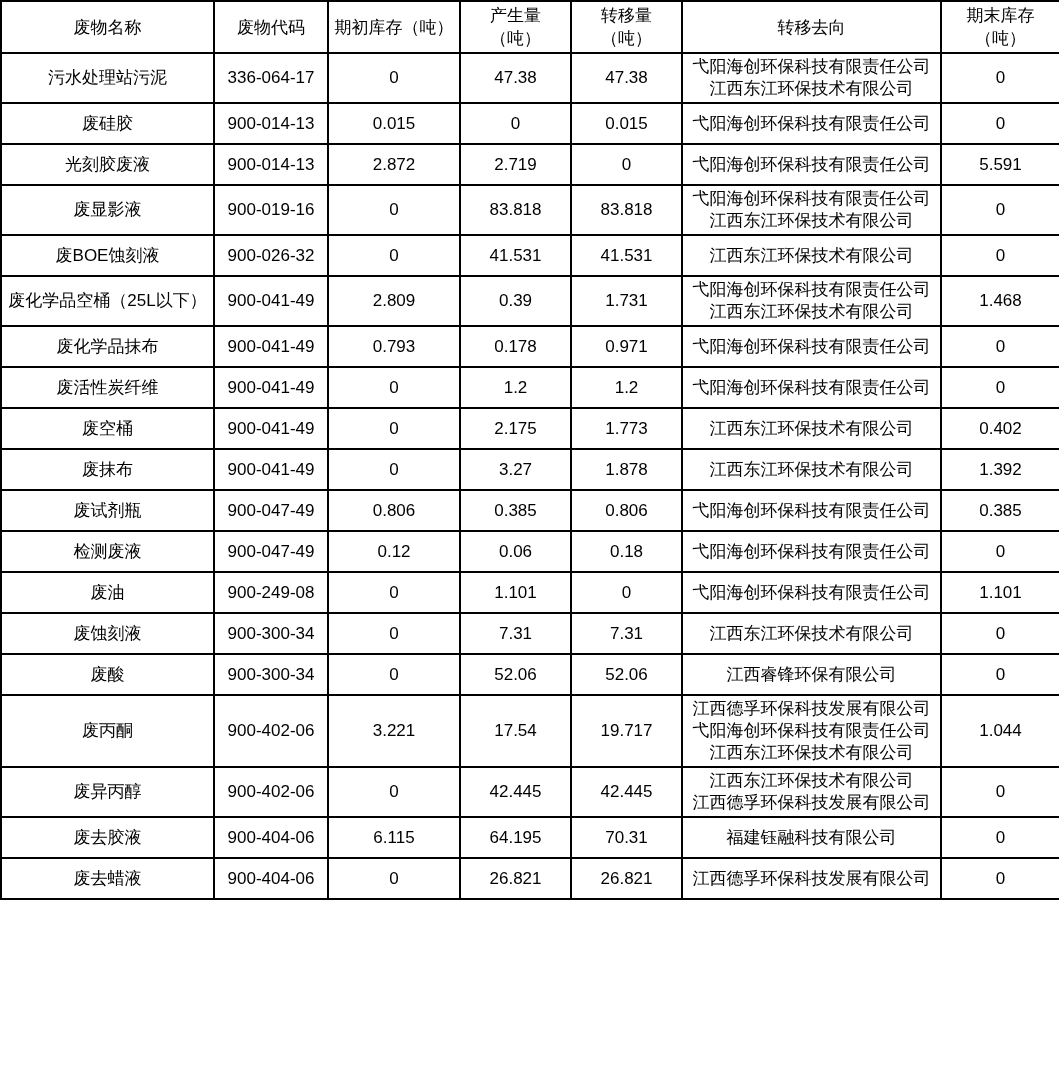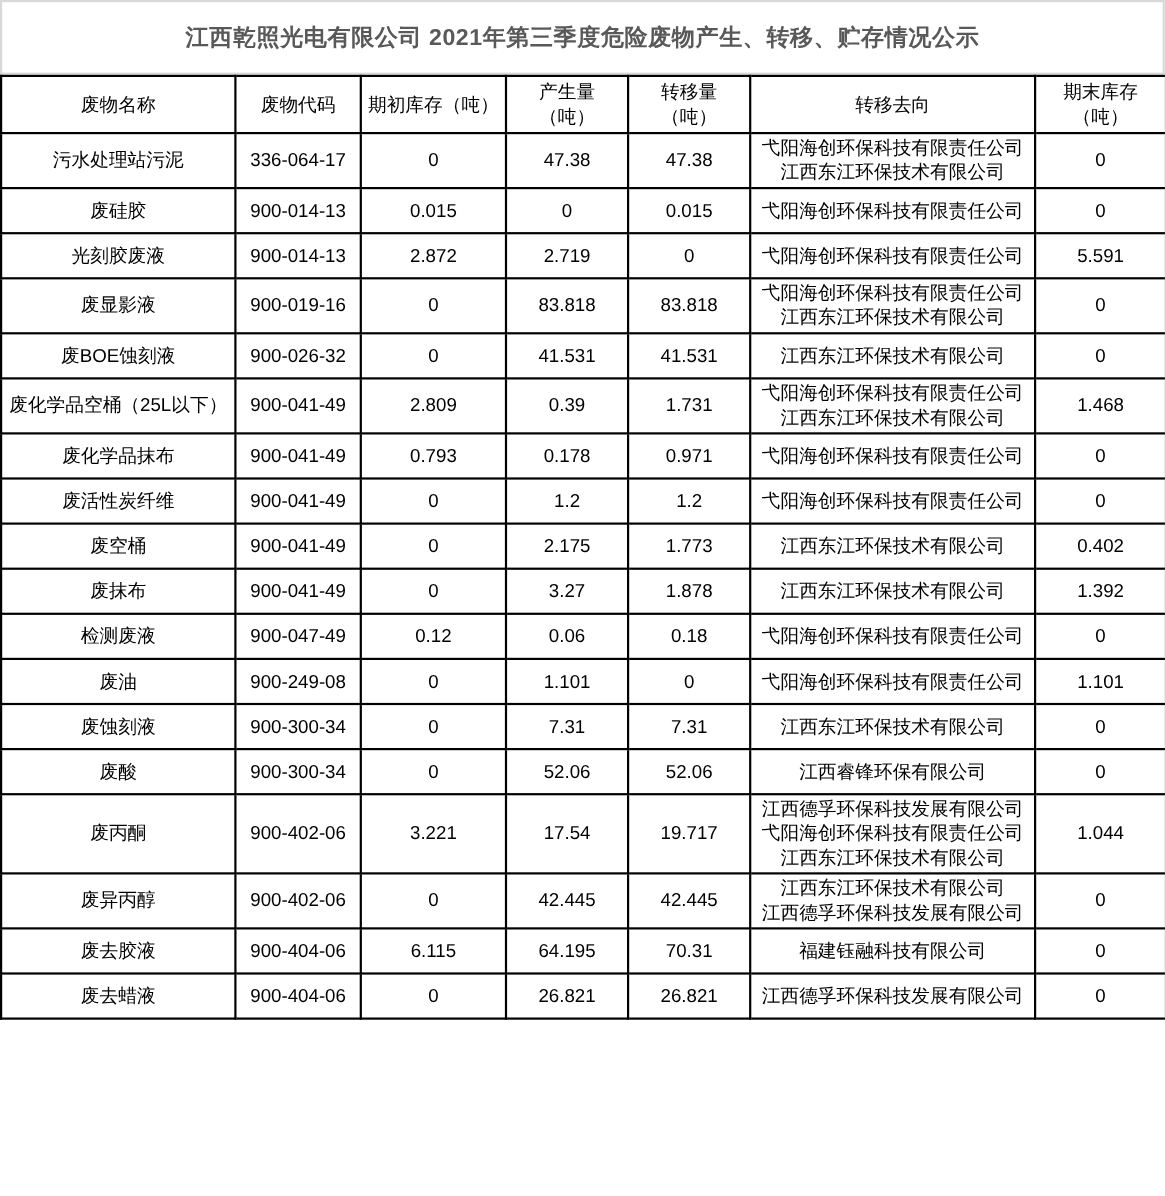--- a/index.html
+++ b/index.html
@@ -61,23 +61,20 @@
   col.c-init   { width: 132px; }
   col.c-gen    { width: 111px; }
   col.c-trans  { width: 111px; }
   col.c-dest   { width: 259px; }
   col.c-end    { width: 119px; }
 </style>
 </head>
 <body>
 
 <div class="page">
-  <div class="title-box">
-    <h1>江西乾照光电有限公司 2021年第三季度危险废物产生、转移、贮存情况公示</h1>
-  </div>
   <table class="waste-table">
     <colgroup>
       <col class="c-name">
       <col class="c-code">
       <col class="c-init">
       <col class="c-gen">
       <col class="c-trans">
       <col class="c-dest">
       <col class="c-end">
     </colgroup>
@@ -180,20 +177,29 @@
         <tr>
           <td>废抹布</td>
           <td>900-041-49</td>
           <td>0</td>
           <td>3.27</td>
           <td>1.878</td>
           <td>江西东江环保技术有限公司</td>
           <td>1.392</td>
         </tr>
         <tr>
+          <td>废试剂瓶</td>
+          <td>900-047-49</td>
+          <td>0.806</td>
+          <td>0.385</td>
+          <td>0.806</td>
+          <td>弋阳海创环保科技有限责任公司</td>
+          <td>0.385</td>
+        </tr>
+        <tr>
           <td>检测废液</td>
           <td>900-047-49</td>
           <td>0.12</td>
           <td>0.06</td>
           <td>0.18</td>
           <td>弋阳海创环保科技有限责任公司</td>
           <td>0</td>
         </tr>
         <tr>
           <td>废油</td>

